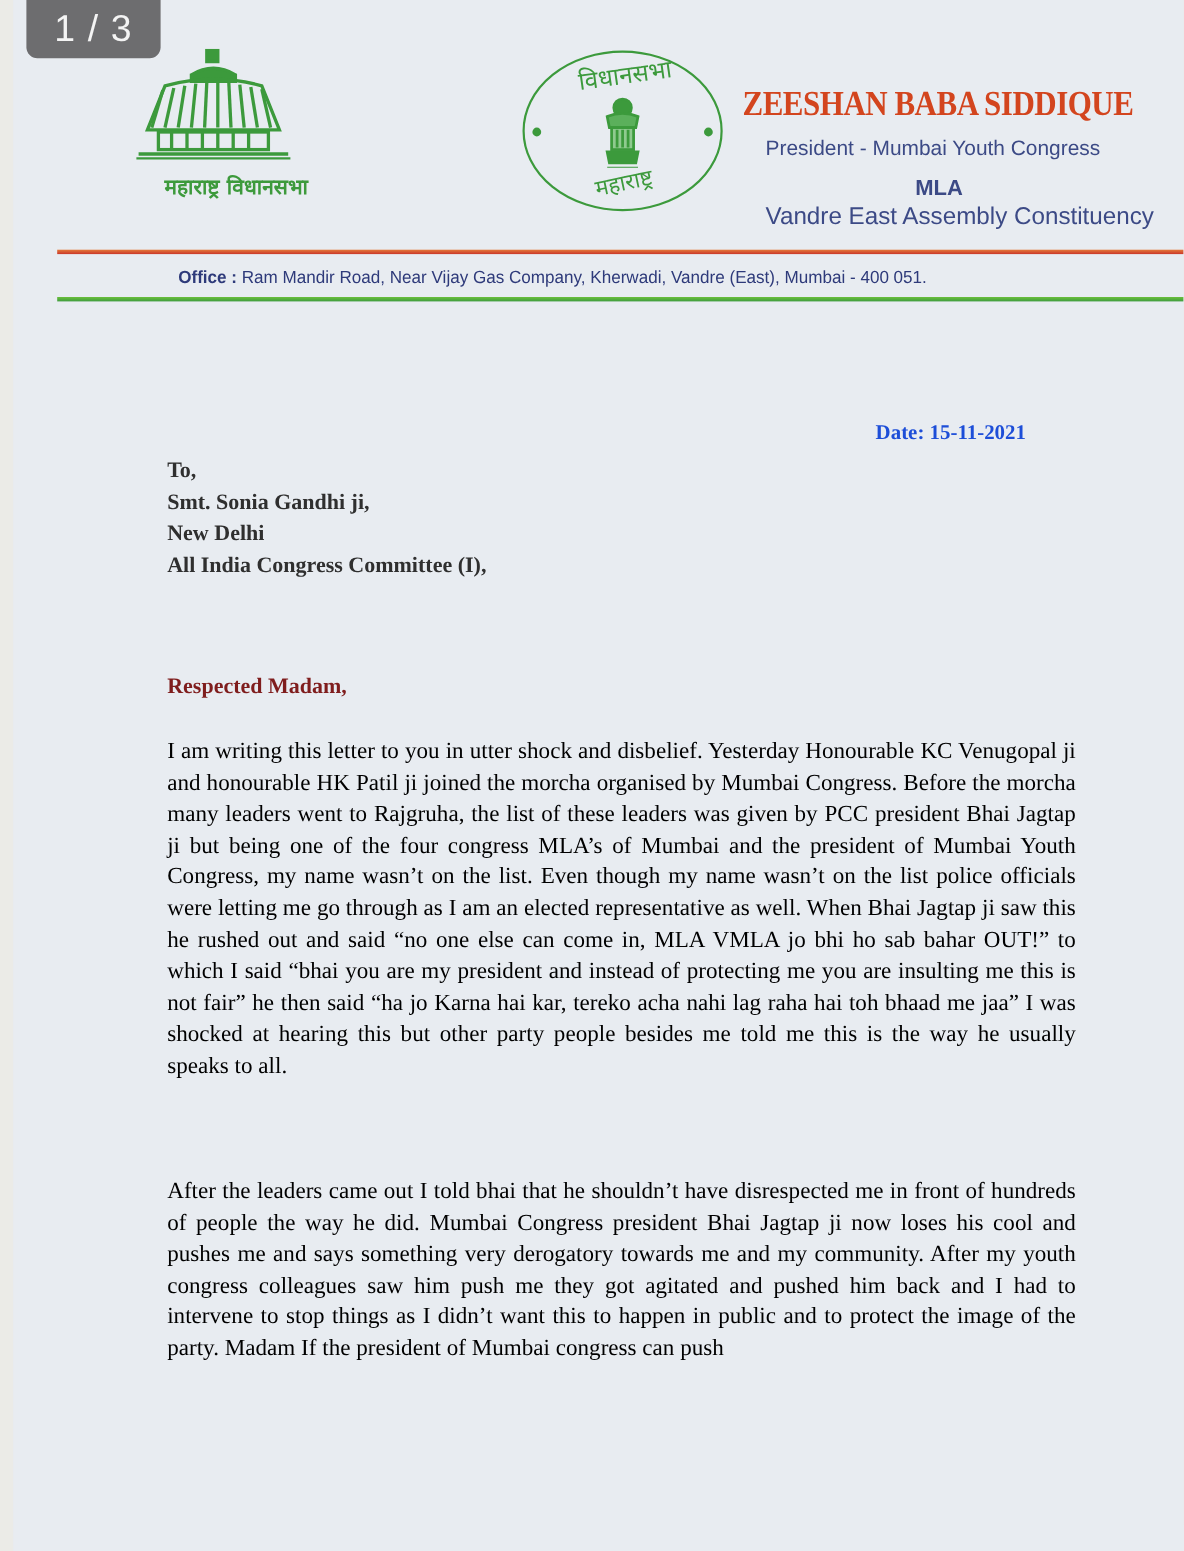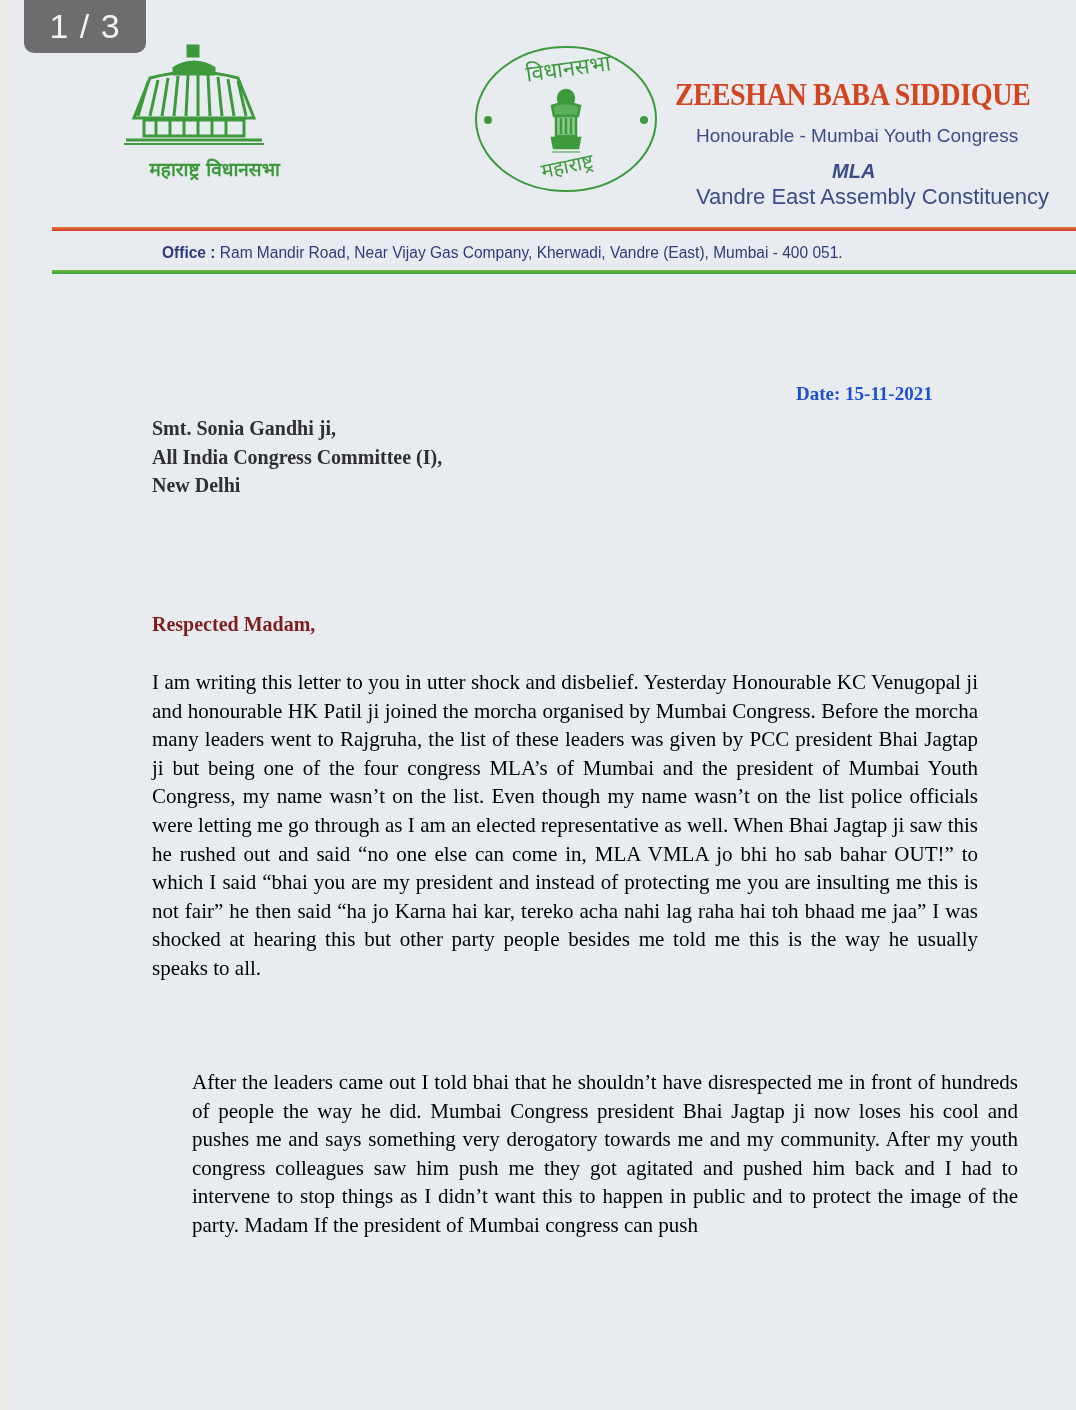--- a/index.html
+++ b/index.html
@@ -51,21 +51,21 @@
     font-family: "Liberation Serif", serif; font-weight: bold;
     font-size: 32px; color: #d3451e; letter-spacing: -0.5px;
     transform: scaleX(0.88); transform-origin: left center;
     white-space: nowrap;
   }
   .mla-line {
     position: absolute; font-family: "Liberation Sans", sans-serif;
     color: #3c4a86; white-space: nowrap; text-align: center;
   }
   .mla-pos { left: 696px; top: 125px; font-size: 19px; }
-  .mla-title { left: 832px; top: 160px; font-size: 20px; font-weight: bold; font-style: italic; }
+  .mla-title { left: 832px; top: 160px; font-size: 20px; font-weight: bold; }
   .mla-const { left: 696px; top: 184px; font-size: 22px; }
   .rule-red {
     position: absolute; left: 52px; top: 227px; width: 1024px; height: 4px;
     background: linear-gradient(#e57a3a, #c9372a);
   }
   .rule-green {
     position: absolute; left: 52px; top: 270px; width: 1024px; height: 4px;
     background: linear-gradient(#6bbf3b, #3f9c3f);
   }
   .address {
@@ -85,21 +85,21 @@
   .salutation {
     position: absolute; left: 152px; top: 613px;
     font-weight: bold; font-size: 20px; color: #7f1d1d;
   }
   .body-para {
     position: absolute; left: 152px; width: 826px;
     font-size: 21px; color: #000000; line-height: 28.6px;
     text-align: justify; text-align-last: left;
   }
   .p1 { top: 668px; }
-  .p2 { top: 1068px; margin-left: 40px; }
+  .p2 { top: 1068px; }
 </style>
 </head>
 <body>
 
 <div class="left-strip"></div>
 
 <div class="page"></div>
 
 <div class="counter">
   <span>1 / 3</span>
@@ -151,35 +151,36 @@
       <line x1="27" y1="30" x2="27" y2="46"></line>
       <path d="M8 50 L36 50 L34 60 L10 60 Z" fill="#3c9a3c"></path>
       <line x1="8" y1="64" x2="36" y2="64" stroke-width="1"></line>
     </g>
   </svg>
   <div class="seal-top">विधानसभा</div>
   <div class="seal-bottom">महाराष्ट्र</div>
 </div>
 
 <div class="mla-name">ZEESHAN BABA SIDDIQUE</div>
-<div class="mla-line mla-pos">Honourable - Mumbai Youth Congress</div>
+<div class="mla-line mla-pos">President - Mumbai Youth Congress</div>
 <div class="mla-line mla-title">MLA</div>
 <div class="mla-line mla-const">Vandre East Assembly Constituency</div>
 
 <div class="rule-red"></div>
 <div class="address">
   <b>Office :</b>
   <span>Ram Mandir Road, Near Vijay Gas Company, Kherwadi, Vandre (East), Mumbai - 400 051.</span>
 </div>
 <div class="rule-green"></div>
 
 <div class="date">Date: 15-11-2021</div>
 
 <div class="recipient">
+  <div>To,</div>
   <div>Smt. Sonia Gandhi ji,</div>
+  <div>New Delhi</div>
   <div>All India Congress Committee (I),</div>
-  <div>New Delhi</div>
 </div>
 
 <div class="salutation">Respected Madam,</div>
 
 <div class="body-para p1">I am writing this letter to you in utter shock and disbelief. Yesterday Honourable KC Venugopal ji and honourable HK Patil ji joined the morcha organised by Mumbai Congress. Before the morcha many leaders went to Rajgruha, the list of these leaders was given by PCC president Bhai Jagtap ji but being one of the four congress MLA’s of Mumbai and the president of Mumbai Youth Congress, my name wasn’t on the list. Even though my name wasn’t on the list police officials were letting me go through as I am an elected representative as well. When Bhai Jagtap ji saw this he rushed out and said “no one else can come in, MLA VMLA jo bhi ho sab bahar OUT!” to which I said “bhai you are my president and instead of protecting me you are insulting me this is not fair” he then said “ha jo Karna hai kar, tereko acha nahi lag raha hai toh bhaad me jaa” I was shocked at hearing this but other party people besides me told me this is the way he usually speaks to all.</div>
 <div class="body-para p2">After the leaders came out I told bhai that he shouldn’t have disrespected me in front of hundreds of people the way he did. Mumbai Congress president Bhai Jagtap ji now loses his cool and pushes me and says something very derogatory towards me and my community. After my youth congress colleagues saw him push me they got agitated and pushed him back and I had to intervene to stop things as I didn’t want this to happen in public and to protect the image of the party. Madam If the president of Mumbai congress can push</div>
 
 </body></html>

